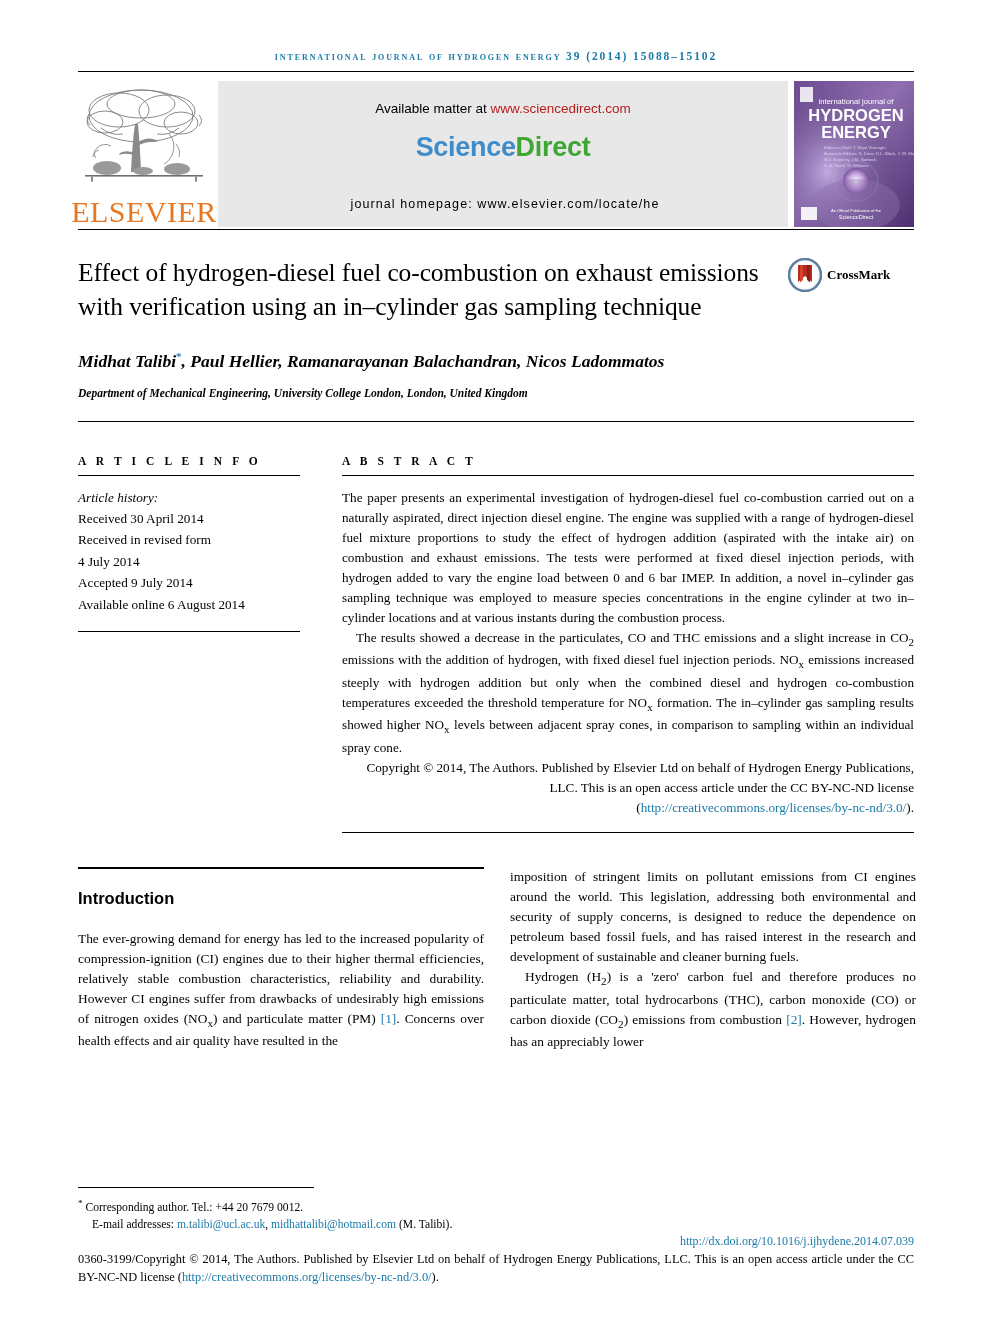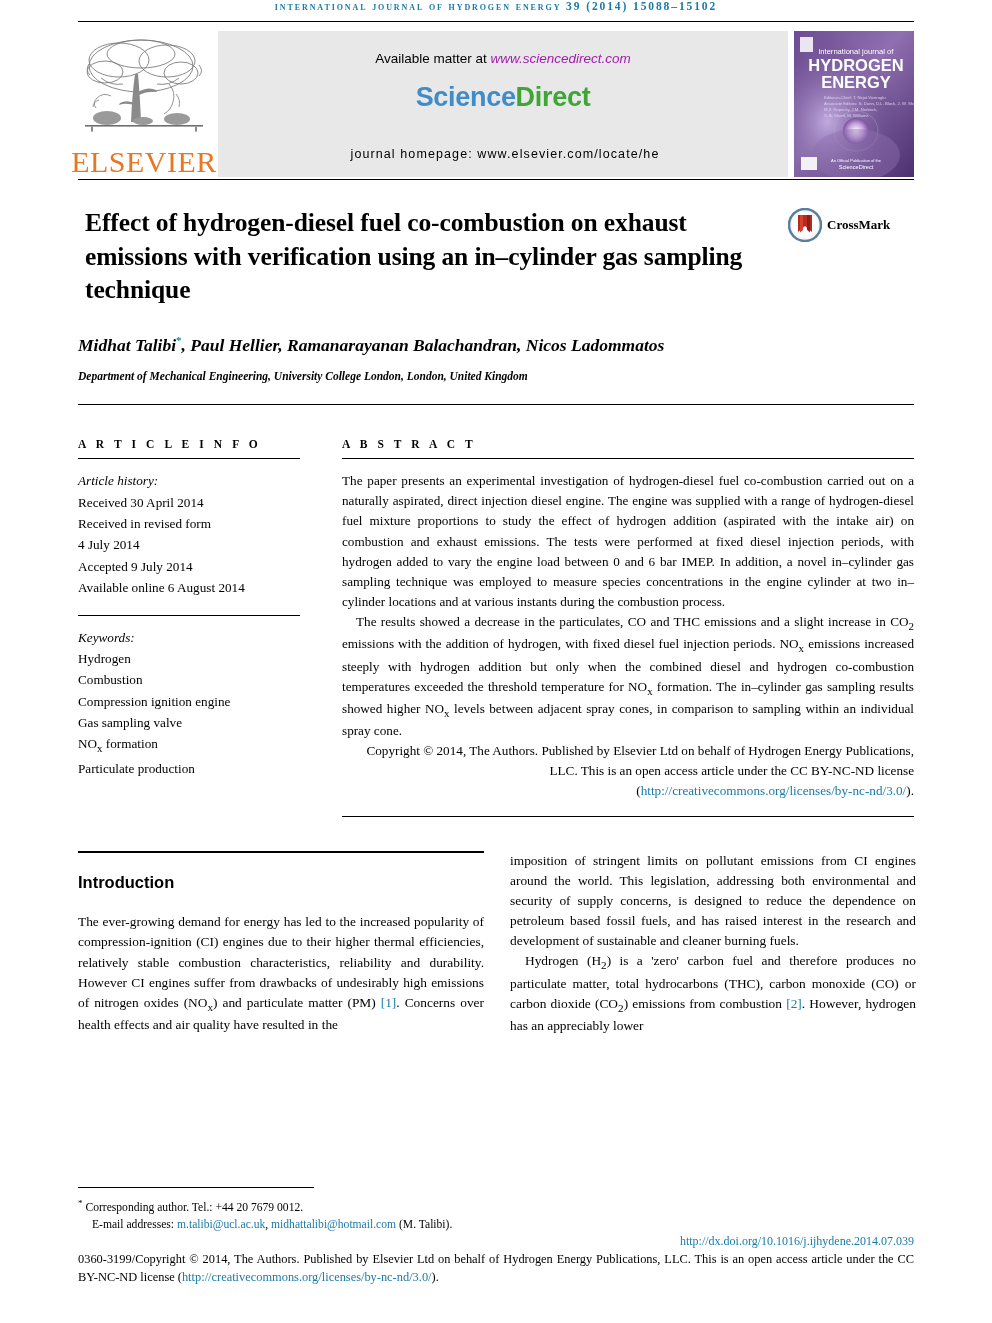--- a/index.html
+++ b/index.html
@@ -18,57 +18,58 @@
   
   .runhead {
     text-align: center;
     color: #1a7aa8;
     font-family: "Liberation Serif", serif;
     font-size: 11.5px;
     letter-spacing: 1.9px;
     font-variant: small-caps;
     text-transform: lowercase;
     font-weight: 600;
+    padding-top: 50px;
     white-space: nowrap;
   }
   .rule-top { border-top: 1.6px solid #000; margin-top: 9px; }
 
   
   .masthead { display: flex; align-items: stretch; height: 146px; margin-top: 9px; }
   .els-logo { width: 132px; flex: 0 0 132px; display: flex; flex-direction: column; align-items: center; justify-content: flex-end; }
   .els-tree { width: 126px; height: 112px; }
   .els-word {
     color: #e87722; font-family: "Liberation Serif", serif; font-size: 30px;
     letter-spacing: 0.5px; line-height: 1; margin-top: 1px;
   }
   .sd-band {
     flex: 1 1 auto; background: #e8e8e8; margin: 0 6px 0 8px;
     display: flex; flex-direction: column; align-items: center; position: relative;
   }
   .sd-avail { font-family: "Liberation Sans", sans-serif; font-size: 13.5px; margin-top: 20px; color: #000; }
-  .sd-avail a { color: #a21caf; text-decoration: none; font-style: italic; }
+  .sd-avail a { color: #b91c1c; text-decoration: none; }
   .sd-brand {
     font-family: "Liberation Sans", sans-serif; font-weight: bold; font-size: 27px;
     margin-top: 16px; letter-spacing: -0.3px;
   }
   .sd-brand .s1 { color: #3f8cc9; }
   .sd-brand .s2 { color: #3fa535; }
   .sd-home {
     font-family: "Liberation Sans", sans-serif; font-size: 12.5px; letter-spacing: 1.1px;
     position: absolute; bottom: 16px; left: 4px; right: 0; text-align: center;
   }
   .cover { width: 120px; flex: 0 0 120px; position: relative; }
   .cover svg { display: block; width: 120px; height: 146px; }
   .rule-mast { border-top: 1.6px solid #000; margin-top: 2px; }
 
   
   .titleblock { margin-top: 26px; position: relative; padding-right: 130px; }
   .title {
-    font-family: "Liberation Serif", serif; font-weight: bold; font-size: 25.5px;
-    line-height: 1.32; letter-spacing: -0.1px; margin: 7px;
+    font-family: "Liberation Serif", serif; font-weight: normal; font-size: 25.5px;
+    line-height: 1.32; letter-spacing: -0.1px; margin: 0;
   }
   .crossmark {
     position: absolute; right: 0; top: 2px; width: 126px; display: flex;
     align-items: center; gap: 5px;
   }
   .crossmark .cm-label { font-family: "Liberation Serif", serif; font-weight: bold; font-size: 13px; }
 
   .authors {
     font-family: "Liberation Serif", serif; font-style: italic; font-weight: bold;
     font-size: 17.5px; line-height: 1.45; margin-top: 26px;
@@ -246,29 +247,20 @@
       <div class="hr-thin"></div>
       <div class="ihist">
         <div class="lbl">Article history:</div>
         <div>Received 30 April 2014</div>
         <div>Received in revised form</div>
         <div>4 July 2014</div>
         <div>Accepted 9 July 2014</div>
         <div>Available online 6 August 2014</div>
       </div>
       <div class="hr-mid"></div>
-      <div class="kw">
-        <div class="lbl">Keywords:</div>
-        <div>Hydrogen</div>
-        <div>Combustion</div>
-        <div>Compression ignition engine</div>
-        <div>Gas sampling valve</div>
-        <div><span>NO<sub>x</sub> formation</span></div>
-        <div>Particulate production</div>
-      </div>
     </div>
 
     <div class="col-abs">
       <div class="sechead">A B S T R A C T</div>
       <div class="hr-thin"></div>
       <div class="abs-body">
         <p>The paper presents an experimental investigation of hydrogen-diesel fuel co-combustion carried out on a naturally aspirated, direct injection diesel engine. The engine was supplied with a range of hydrogen-diesel fuel mixture proportions to study the effect of hydrogen addition (aspirated with the intake air) on combustion and exhaust emissions. The tests were performed at fixed diesel injection periods, with hydrogen added to vary the engine load between 0 and 6 bar IMEP. In addition, a novel in–cylinder gas sampling technique was employed to measure species concentrations in the engine cylinder at two in–cylinder locations and at various instants during the combustion process.</p>
         <p class="ind">
           <span>The results showed a decrease in the particulates, CO and THC emissions and a slight increase in CO<sub>2</sub> emissions with the addition of hydrogen, with fixed diesel fuel injection periods. NO<sub>x</sub> emissions increased steeply with hydrogen addition but only when the combined diesel and hydrogen co-combustion temperatures exceeded the threshold temperature for NO<sub>x</sub> formation. The in–cylinder gas sampling results showed higher NO<sub>x</sub> levels between adjacent spray cones, in comparison to sampling within an individual spray cone.</span>
         </p>

